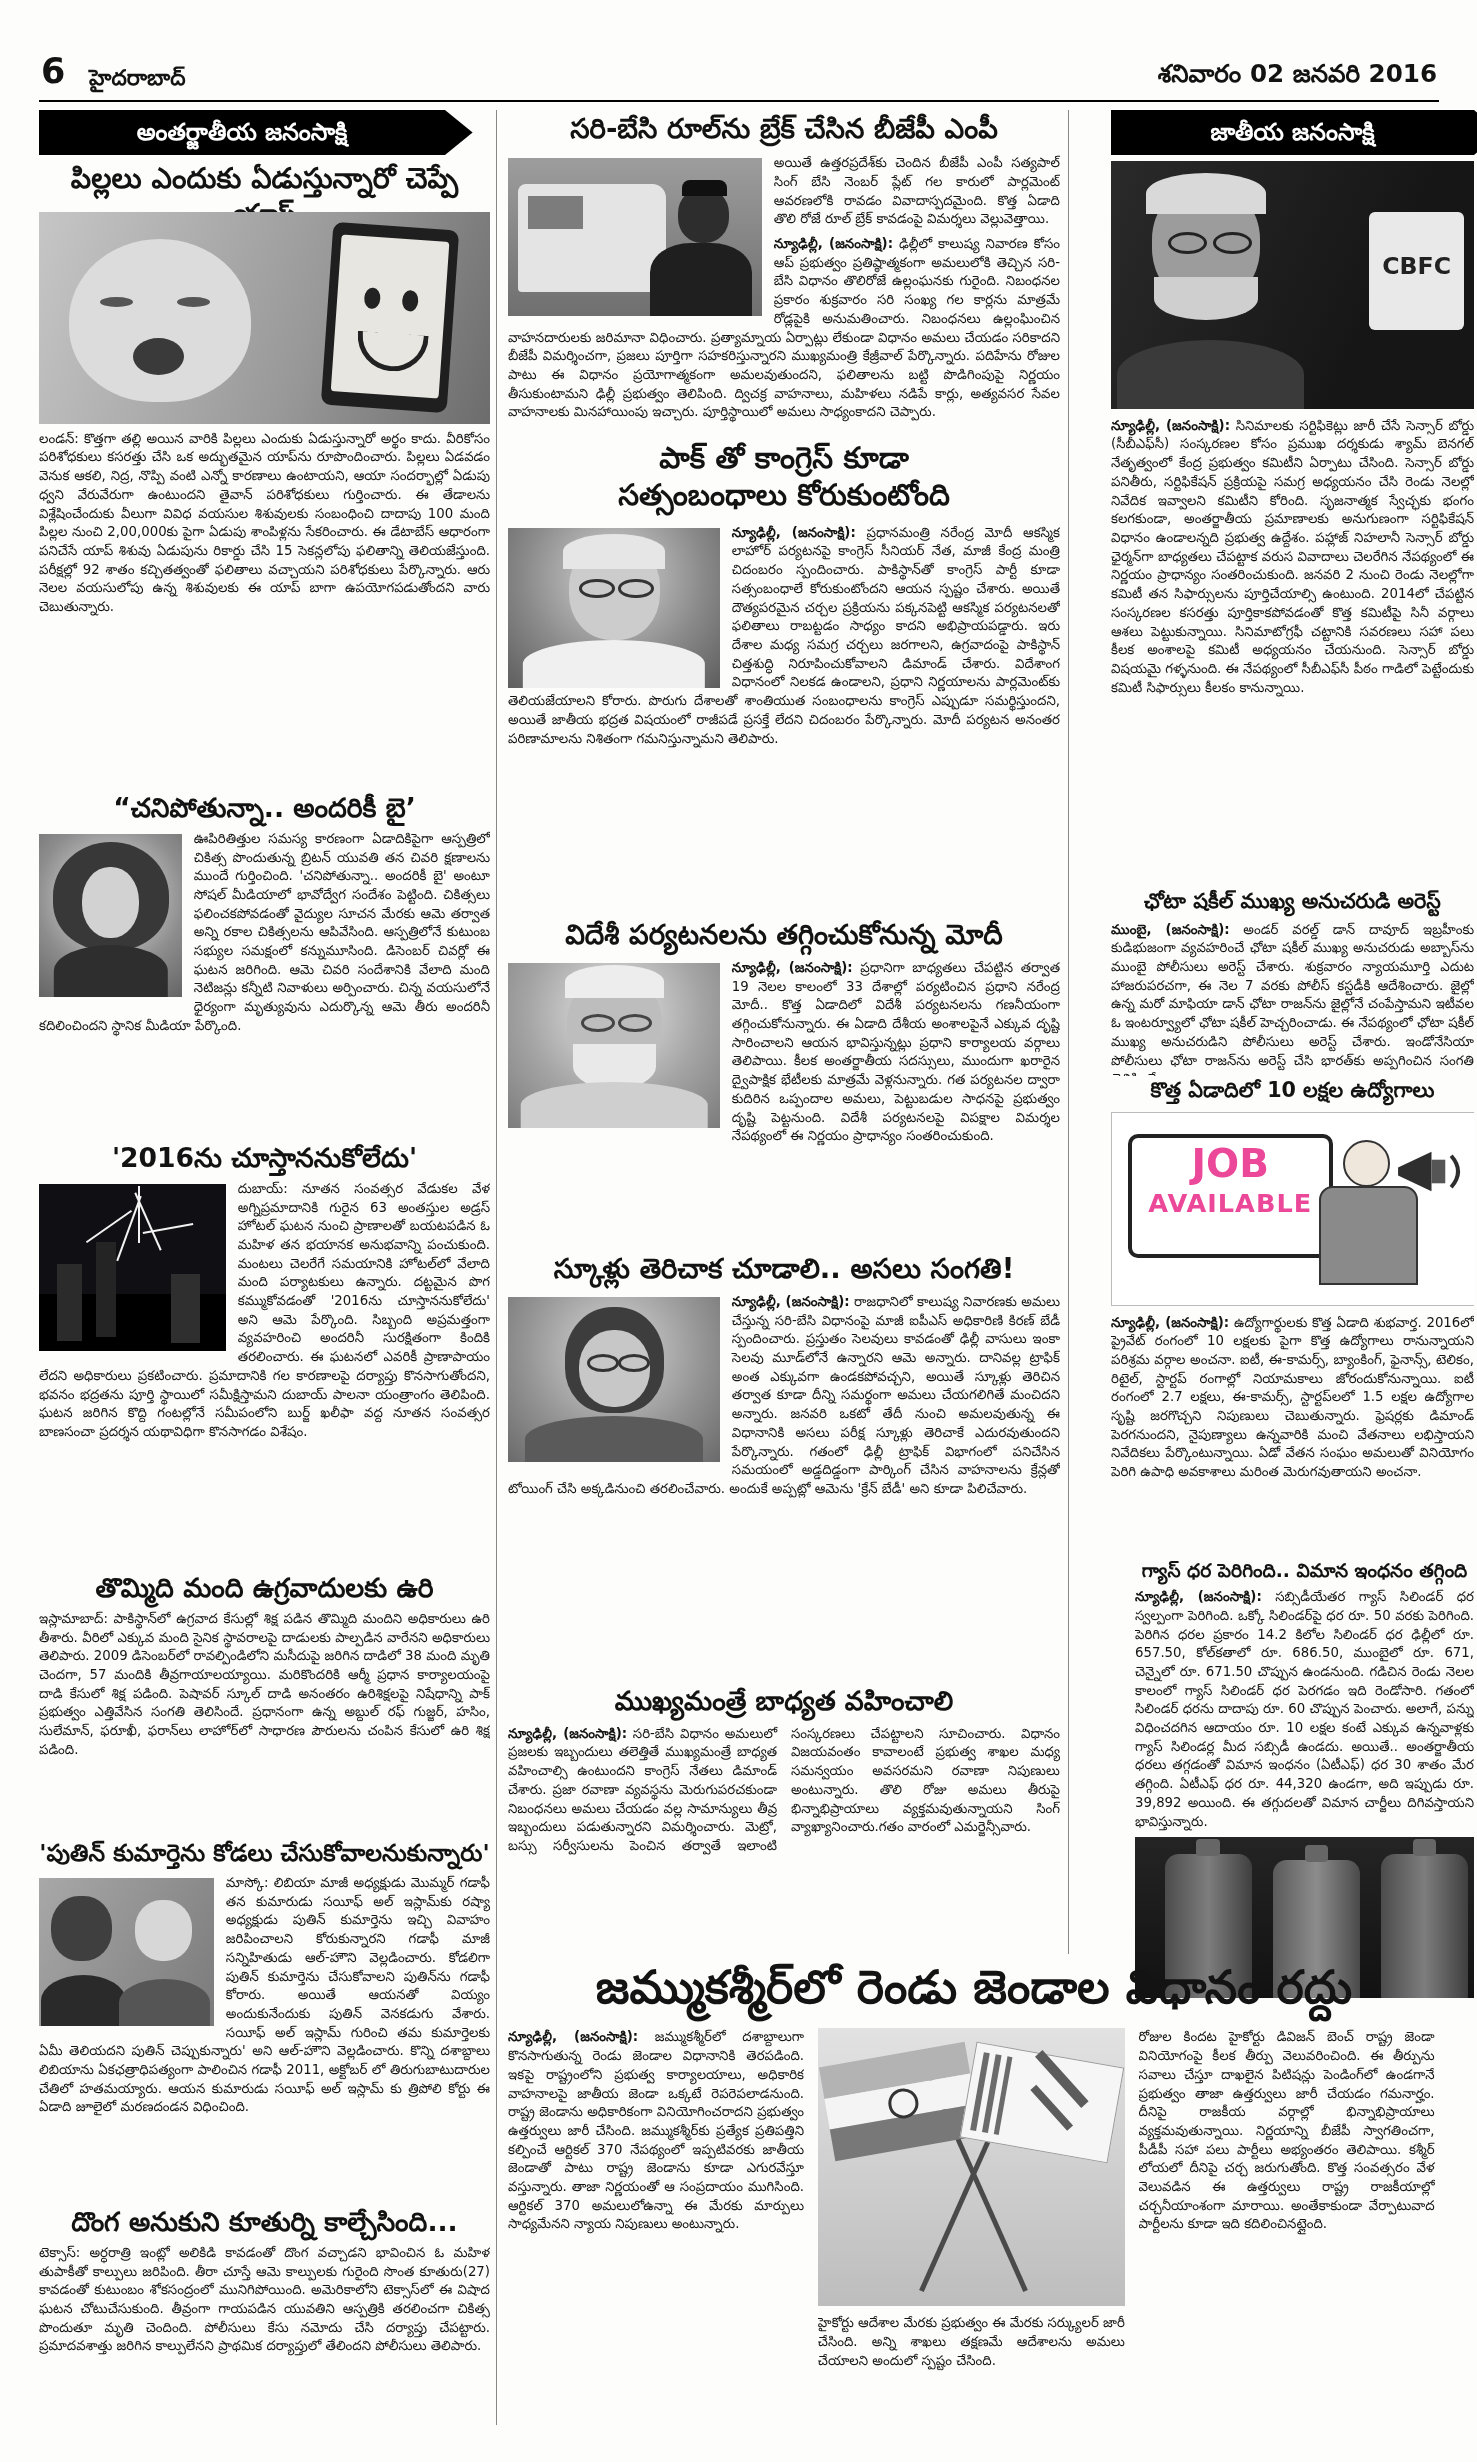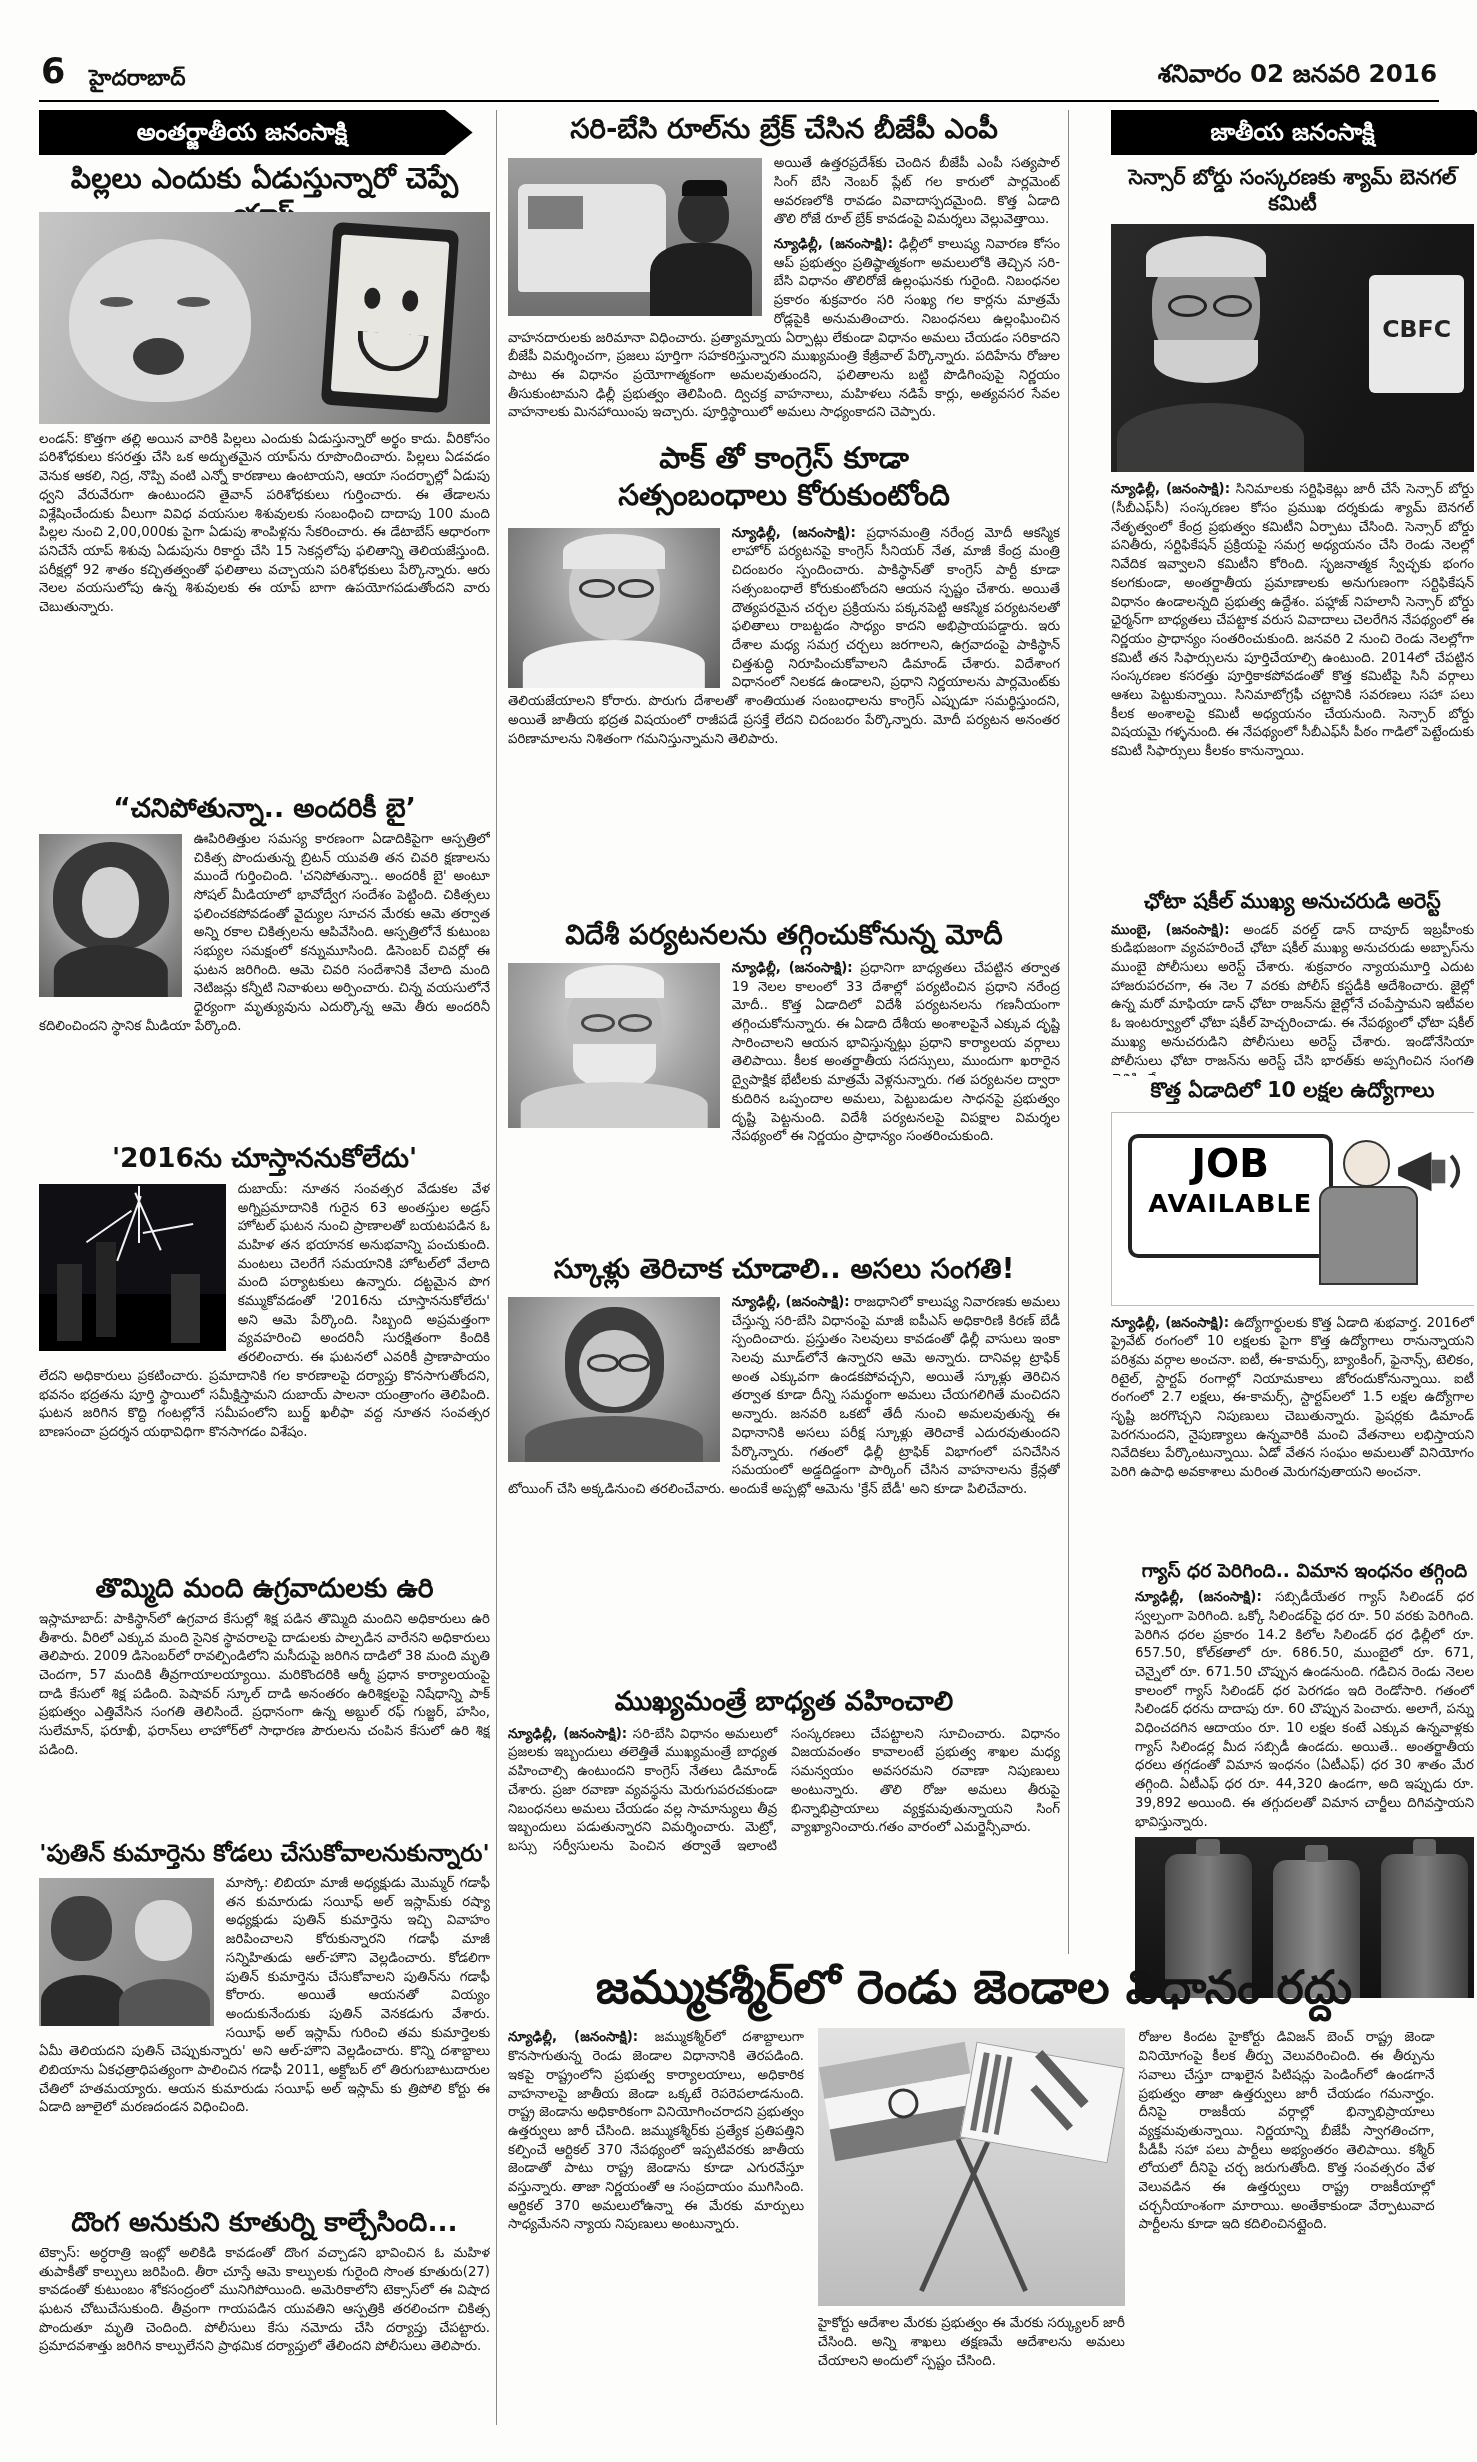--- a/index.html
+++ b/index.html
@@ -42,21 +42,21 @@
   .baby-eye{position:absolute;top:85px;width:33px;height:9.9px;background:#555;border-radius:50%;}
   .phone{position:absolute;right:37px;top:13.8px;width:126px;height:183px;background:#1f1f1f;border-radius:9.9px;transform:rotate(4deg);}
   .phone .scr{position:absolute;left:8.9px;top:11.8px;right:8.9px;bottom:13.8px;background:#e8e6e0;border-radius:3.9px;}
   .clown-eye{position:absolute;top:51px;width:15.8px;height:21.7px;background:#222;border-radius:50%;}
   .clown-mouth{position:absolute;left:23.6px;top:95px;width:61px;height:33px;border:5.9px solid #222;border-top:none;border-radius:0 0 59px 59px;}
   
   .spark{position:absolute;background:#f2f2f2;width:2px;}
   .skyline{position:absolute;bottom:0;left:0;right:0;height:34%;background:#000;}
   
   .job-sign{position:absolute;left:15.8px;top:21.7px;width:197px;height:116px;background:#fff;border:4.9px solid #222;
-        border-radius:9.9px;text-align:center;font-weight:bold;color:#000000;}
+        border-radius:9.9px;text-align:center;font-weight:bold;color:#ec4899;}
   .job-sign .l1{font-size:39px;line-height:51px;}
   .job-sign .l2{font-size:25.6px;line-height:29.6px;letter-spacing:1px;}
   .cyl{position:absolute;bottom:9.9px;width:87px;height:148px;background:linear-gradient(90deg,#4c4c4c,#7d7d7d,#3f3f3f);border-radius:13.8px 13.8px 5.9px 5.9px;}
   .cyl:before{content:"";position:absolute;top:-15.8px;left:31.5px;width:23.6px;height:17.7px;background:#666;border-radius:3.9px;}
   
   .pole{position:absolute;width:4.9px;height:256px;background:#4a4a4a;top:17.7px;left:50%;}
   .flag{position:absolute;width:148px;height:95px;top:25.6px;}
   .flag .b1,.flag .b2,.flag .b3{height:31.5px;}
   .chakra{position:absolute;left:62px;top:35px;width:23.6px;height:23.6px;border:3px solid #333;border-radius:50%;}
   .cbfc-box{position:absolute;right:9.9px;top:51px;width:95px;height:118px;background:#e9e9e9;border-radius:5.9px;
@@ -219,21 +219,20 @@
         <b>న్యూఢిల్లీ, (జనంసాక్షి):</b>
         <span>సరి-బేసి విధానం అమలులో ప్రజలకు ఇబ్బందులు తలెత్తితే ముఖ్యమంత్రే బాధ్యత వహించాల్సి ఉంటుందని కాంగ్రెస్ నేతలు డిమాండ్ చేశారు. ప్రజా రవాణా వ్యవస్థను మెరుగుపరచకుండా నిబంధనలు అమలు చేయడం వల్ల సామాన్యులు తీవ్ర ఇబ్బందులు పడుతున్నారని విమర్శించారు. మెట్రో, బస్సు సర్వీసులను పెంచిన తర్వాతే ఇలాంటి సంస్కరణలు చేపట్టాలని సూచించారు. విధానం విజయవంతం కావాలంటే ప్రభుత్వ శాఖల మధ్య సమన్వయం అవసరమని రవాణా నిపుణులు అంటున్నారు. తొలి రోజు అమలు తీరుపై భిన్నాభిప్రాయాలు వ్యక్తమవుతున్నాయని సింగ్ వ్యాఖ్యానించారు.గతం వారంలో ఎమర్జెన్సీవారు.</span>
       </div>
     </div>
   </div>
 
   <div class="col col-right">
     <div class="banner" style="width:363px;">జాతీయ జనంసాక్షి</div>
 
     <div class="block" style="height:726px;">
-      <div class="headline3" style="padding:3.9px 0 7.9px;">సెన్సార్ బోర్డు సంస్కరణకు శ్యామ్ బెనగల్ కమిటీ</div>
       <div class="ph" style="width:363px;height:248px;background:linear-gradient(115deg,#2a2a2a,#161616 70%);">
         <div style="position:absolute;left:41px;top:23.6px;width:108px;height:120px;background:#9c9c9c;border-radius:46%;"></div>
         <div style="position:absolute;left:35px;top:11.8px;width:120px;height:41px;background:#d9d9d9;border-radius:50% 50% 0 0;"></div>
         <div style="position:absolute;left:57px;top:71px;width:33px;height:15.8px;border:3px solid #222;border-radius:50%;"></div>
         <div style="position:absolute;left:102px;top:71px;width:33px;height:15.8px;border:3px solid #222;border-radius:50%;"></div>
         <div style="position:absolute;left:43px;top:116px;width:104px;height:43px;background:#cfcfcf;border-radius:0 0 50% 50%;"></div>
         <div style="position:absolute;left:5.9px;bottom:0;width:187px;height:69px;background:#3a3a3a;border-radius:50% 50% 0 0;"></div>
         <div class="cbfc-box">CBFC</div>
       </div>
       <div class="body-txt" style="margin-top:7.9px;">

